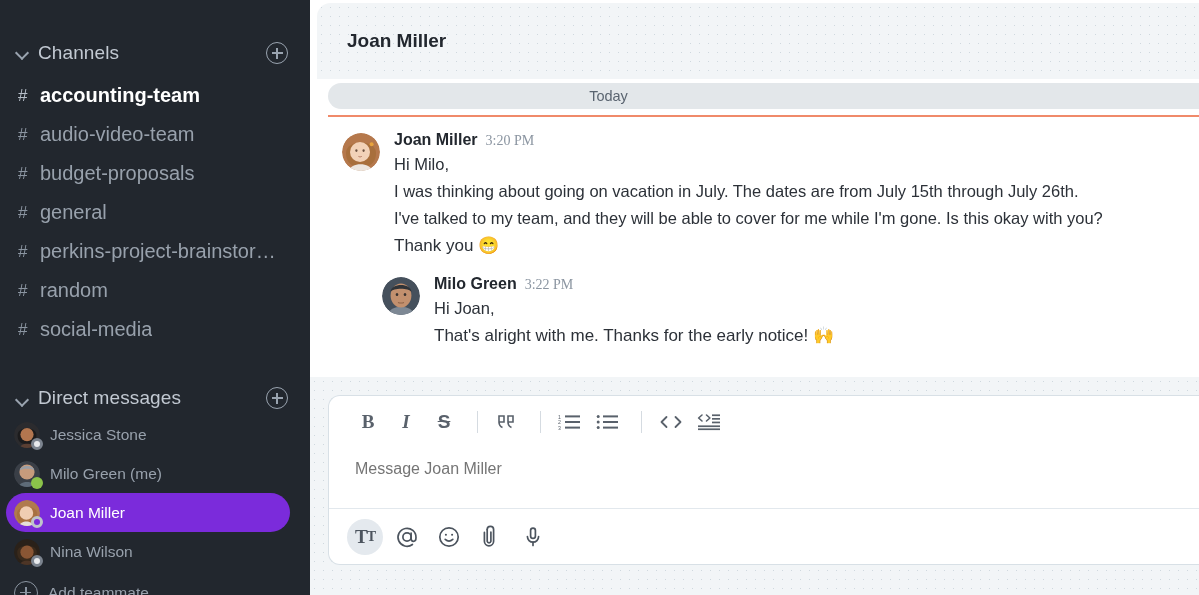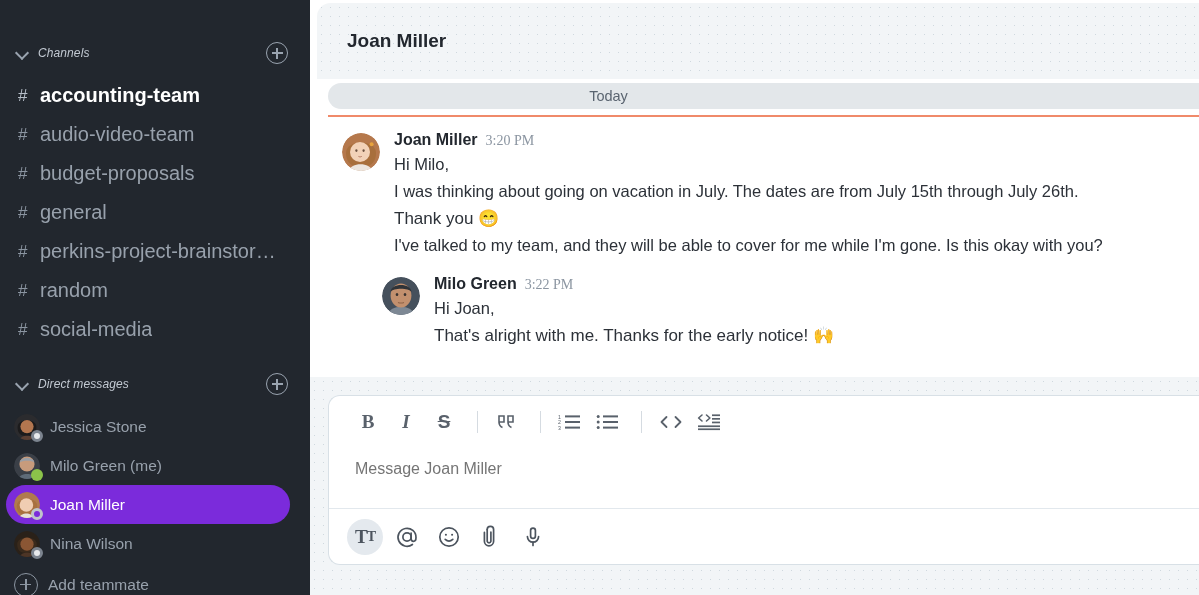--- a/index.html
+++ b/index.html
@@ -32,23 +32,22 @@
   }
   .chev::after {
     content: "";
     position: absolute; left: 3px; top: 4px;
     width: 8px; height: 8px;
     border-right: 2px solid #9aa4b0;
     border-bottom: 2px solid #9aa4b0;
     transform: rotate(45deg);
   }
   .sb-section-title {
-    font-size: 12px; color: #c2c9d2; letter-spacing: .1px;
+    font-size: 19px; color: #c2c9d2; letter-spacing: .1px;
     flex: 1 1 auto;
-    font-style: italic;
   }
   .plus-btn {
     width: 22px; height: 22px; flex: 0 0 22px;
     border: 1.6px solid #9aa4b0; border-radius: 50%;
     position: relative;
   }
   .plus-btn::before, .plus-btn::after {
     content: ""; position: absolute; background: #9aa4b0;
   }
   .plus-btn::before { left: 4.5px; top: 9.2px; width: 11px; height: 1.7px; }
@@ -64,21 +63,21 @@
     font-size: 17px; color: #8b95a1;
     text-align: left; line-height: 1;
   }
   .chan-name {
     font-size: 20px; color: #98a1ac;
     white-space: nowrap; overflow: hidden; text-overflow: ellipsis;
   }
   .chan-row.unread .chan-name { color: #ffffff; font-weight: bold; }
   .chan-row.unread .hash { color: #b6bec8; }
 
-  .dm-head { margin-top: 18px; }
+  .dm-head { margin-top: 26px; align-items: flex-end; }
 
   .dm-row {
     display: flex; align-items: center;
     height: 39px;
     margin: 0 20px 0 6px;
     padding: 0 0 0 8px;
     border-radius: 20px;
   }
   .dm-row.active { background: #7b2bdb; }
   .dm-name {
@@ -410,22 +409,22 @@
             <circle cx="29.6" cy="11.2" r="2" fill="#e8a33d"></circle>
           </svg>
         </span>
         <div class="msg-body">
           <div class="msg-meta">
             <span class="msg-author">Joan Miller</span>
             <span class="msg-time">3:20 PM</span>
           </div>
           <div class="msg-line">Hi Milo,</div>
           <div class="msg-line">I was thinking about going on vacation in July. The dates are from July 15th through July 26th.</div>
+          <div class="msg-line">I've talked to my team, and they will be able to cover for me while I'm gone. Is this okay with you?</div>
           <div class="msg-line emo">Thank you 😁</div>
-          <div class="msg-line">I've talked to my team, and they will be able to cover for me while I'm gone. Is this okay with you?</div>
         </div>
       </div>
 
       <div class="msg" style="padding-top:6px;margin-left:40px;">
         <span class="msg-av">
           <svg width="38" height="38" viewBox="0 0 38 38">
             <circle cx="19" cy="19" r="19" fill="#45505c"></circle>
             <path d="M6 38 C7 27 31 27 32 38 Z" fill="#7d8894"></path>
             <ellipse cx="19" cy="18.5" rx="10.4" ry="12" fill="#c2906e"></ellipse>
             <path d="M8.4 15 C9 5.6 29 5.6 29.6 15 C26.6 10.6 11.4 10.6 8.4 15 Z" fill="#2f3338"></path>

